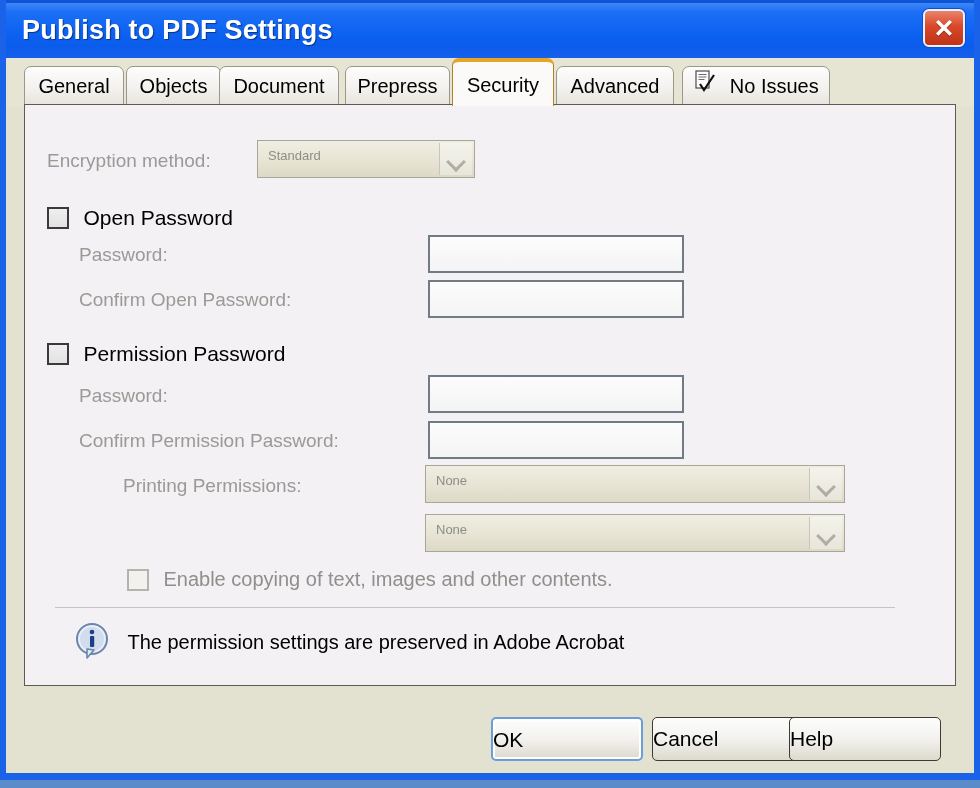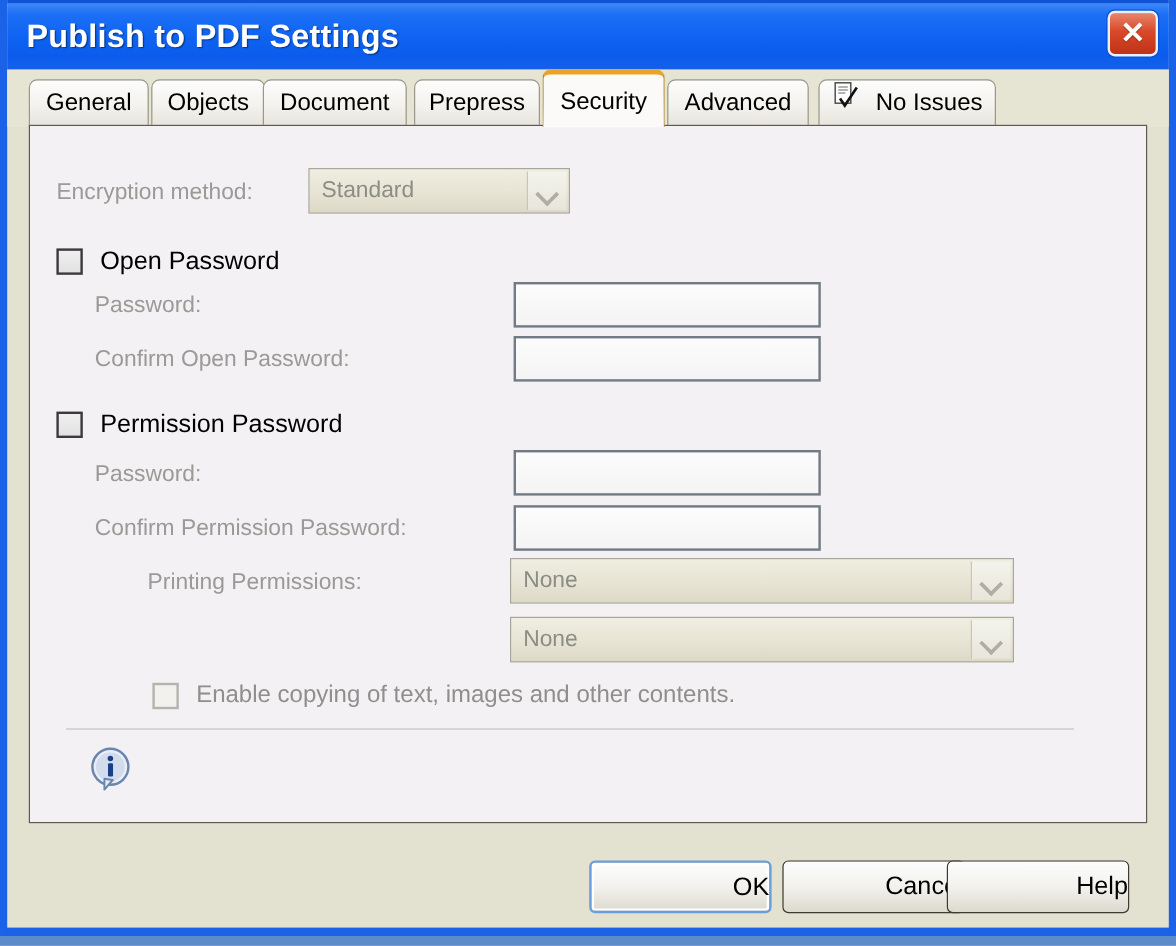--- a/index.html
+++ b/index.html
@@ -141,21 +141,21 @@
     box-sizing: border-box;
     height: 38px;
     background: linear-gradient(to bottom, #efeee1 0%, #e7e4d4 55%, #ddd9c7 100%);
     border: 1px solid #a8a69a;
     cursor: default;
   }
   .combo .val {
     position: absolute;
     left: 10px;
     top: 7px;
-    font-size: 19px;
+    font-size: 13px;
     color: #8d8d88;
     white-space: nowrap;
   }
   .combo .arrowbox {
     position: absolute;
     right: 2px;
     top: 2px;
     bottom: 2px;
     width: 32px;
     background: linear-gradient(to bottom, #f4f3ec 0%, #e8e6da 100%);
@@ -251,21 +251,21 @@
   .dlgbutton {
     position: absolute;
     box-sizing: border-box;
     height: 44px;
     background: linear-gradient(to bottom, #fdfdfd 0%, #f2f1ed 52%, #dcd9cd 100%);
     border: 1px solid #3d3b34;
     border-radius: 5px;
     font-size: 21px;
     color: #000;
     line-height: 42px;
-    text-align: right;
+    text-align: left;
     cursor: pointer;
   }
   .dlgbutton.default {
     border: 2px solid #6b9ddb;
     box-shadow: inset 0 0 0 2px #ffffff;
   }
 </style>
 </head>
 <body>
 
@@ -369,20 +369,21 @@
     <div id="info-note">
       <span id="info-icon">
         <svg width="40" height="40" viewBox="0 0 40 40">
           <circle cx="19" cy="18" r="15" fill="#e9eef7" stroke="#6a86ad" stroke-width="2"></circle>
           <circle cx="19" cy="18" r="12" fill="#d2dced" stroke="none"></circle>
           <path d="M14 28 L14 37 L21 29 Z" fill="#e3e9f4" stroke="#6a86ad" stroke-width="1.6" stroke-linejoin="round"></path>
           <circle cx="19" cy="11" r="2.3" fill="#1b3f87"></circle>
           <rect x="17" y="15" width="4.2" height="11" rx="1" fill="#1b3f87"></rect>
         </svg>
       </span>
+      <span id="info-text">The permission settings are preserved in Adobe Acrobat</span>
     </div>
 
   </div>
 
   <div class="dlgbutton default" style="left:485px; top:717px; width:152px;">OK</div>
   <div class="dlgbutton" style="left:646px; top:717px; width:152px;">Cancel</div>
   <div class="dlgbutton" style="left:783px; top:717px; width:152px;">Help</div>
 
 </div>
 

